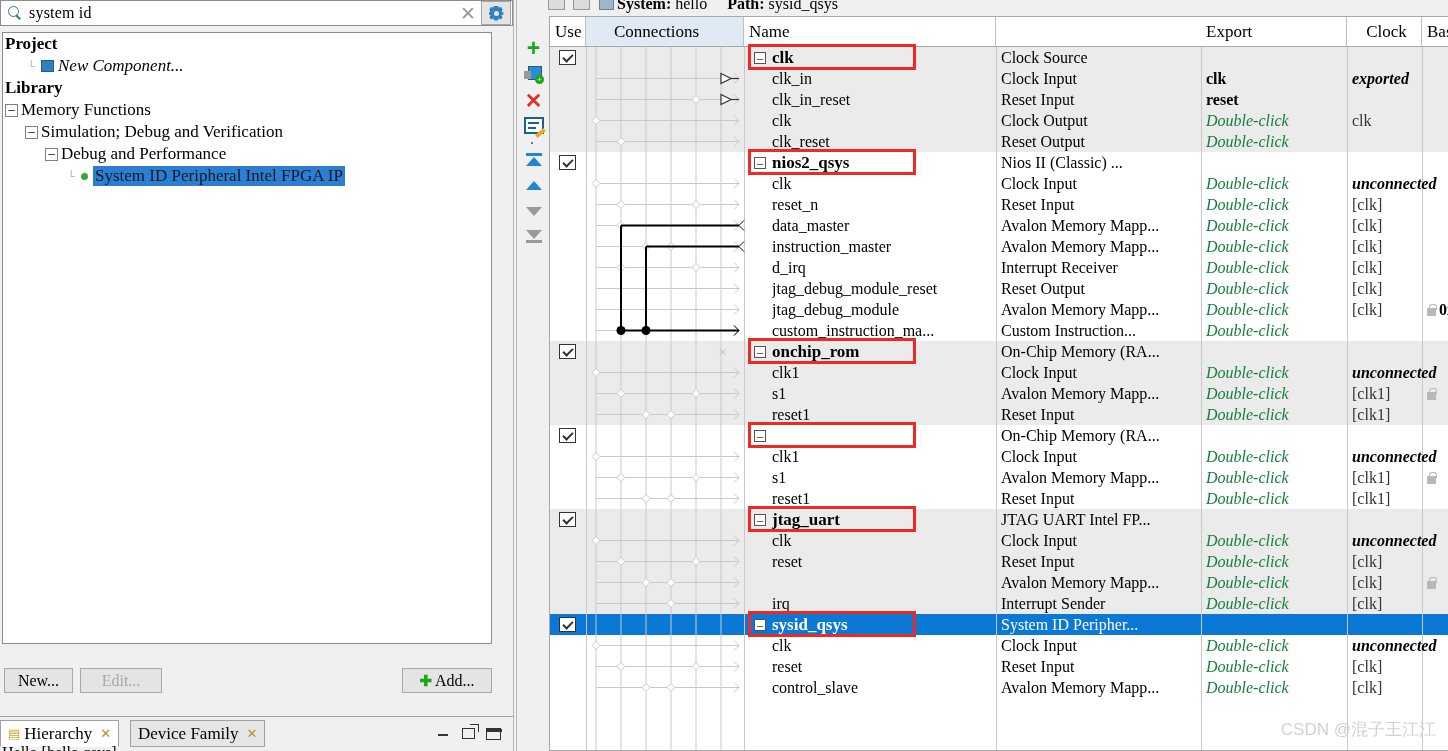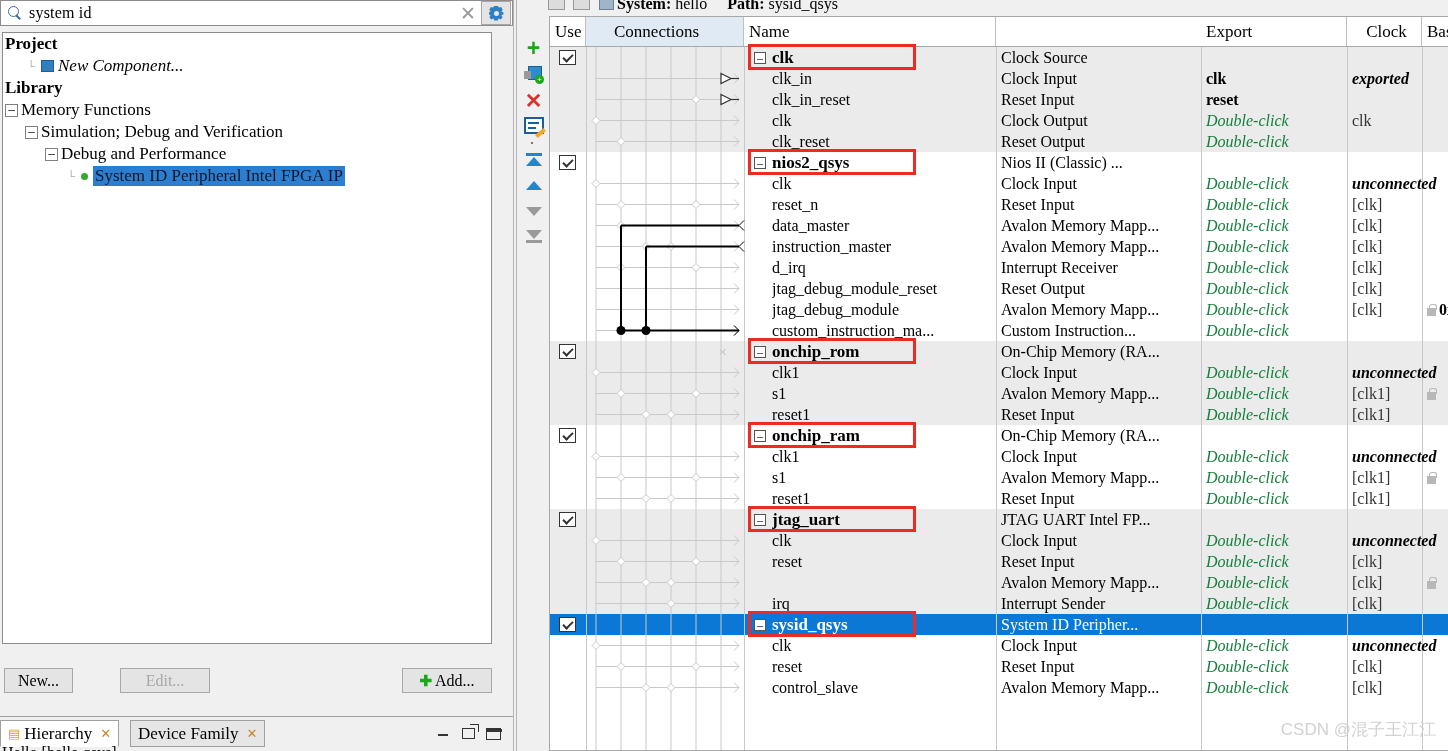--- a/index.html
+++ b/index.html
@@ -105,21 +105,21 @@
   }
   .btn {
     position: absolute; height: 25px;
     background: #e4e4e4; border: 1px solid #a8a8a8;
     font-size: 16px; font-family: "Liberation Serif", serif;
     display: flex; align-items: center; justify-content: center;
     color: #000;
   }
   .btn.disabled { color: #a8a8a8; }
   #btn-new { left: 2px; top: 20px; width: 69px; }
-  #btn-edit { left: 78px; top: 20px; width: 90px; margin-left: 40px; }
+  #btn-edit { left: 78px; top: 20px; width: 82px; }
   #btn-add { left: 400px; top: 20px; width: 90px; }
   .plus-green {
     color: #18a818; font-weight: bold; font-size: 15px;
     font-family: "Liberation Sans", sans-serif; margin-right: 3px;
   }
 
   .bottom-tabs {
     position: absolute; left: 0px; top: 716px; width: 513px; height: 35px;
     background: #f0f0f0; border-top: 1px solid #a0a0a0;
   }
@@ -530,21 +530,20 @@
           <div class="cell " style="left: 451px; width: 198px; top: 336px;">Avalon Memory Mapp...</div>
           <div class="cell cell-gray-italic" style="left: 656px; width: 139px; top: 336px;">Double-click</div>
           <div class="cell cell-clkref" style="left: 802px; width: 115px; top: 336px;">[clk1]</div>
           <div class="lock-icon" style="left: 877px; top: 345px;"></div>
           <div class="cell cell-sub" style="left: 222px; width: 222px; top: 357px;">reset1</div>
           <div class="cell " style="left: 451px; width: 198px; top: 357px;">Reset Input</div>
           <div class="cell cell-gray-italic" style="left: 656px; width: 139px; top: 357px;">Double-click</div>
           <div class="cell cell-clkref" style="left: 802px; width: 115px; top: 357px;">[clk1]</div>
           <div class="chk" style="left: 9px; top: 381px;"></div>
           <div class="mod-expander" style="left: 204px; top: 383px;">–</div>
-          <div class="cell cell-name-mod" style="left: 222px; width: 222px; top: 378px;">onchip_ram</div>
           <div class="cell " style="left: 451px; width: 198px; top: 378px;">On-Chip Memory (RA...</div>
           <div class="cell cell-sub" style="left: 222px; width: 222px; top: 399px;">clk1</div>
           <div class="cell " style="left: 451px; width: 198px; top: 399px;">Clock Input</div>
           <div class="cell cell-gray-italic" style="left: 656px; width: 139px; top: 399px;">Double-click</div>
           <div class="cell cell-bolditalic" style="left: 802px; width: 115px; top: 399px;">unconnected</div>
           <div class="cell cell-sub" style="left: 222px; width: 222px; top: 420px;">s1</div>
           <div class="cell " style="left: 451px; width: 198px; top: 420px;">Avalon Memory Mapp...</div>
           <div class="cell cell-gray-italic" style="left: 656px; width: 139px; top: 420px;">Double-click</div>
           <div class="cell cell-clkref" style="left: 802px; width: 115px; top: 420px;">[clk1]</div>
           <div class="lock-icon" style="left: 877px; top: 429px;"></div>

